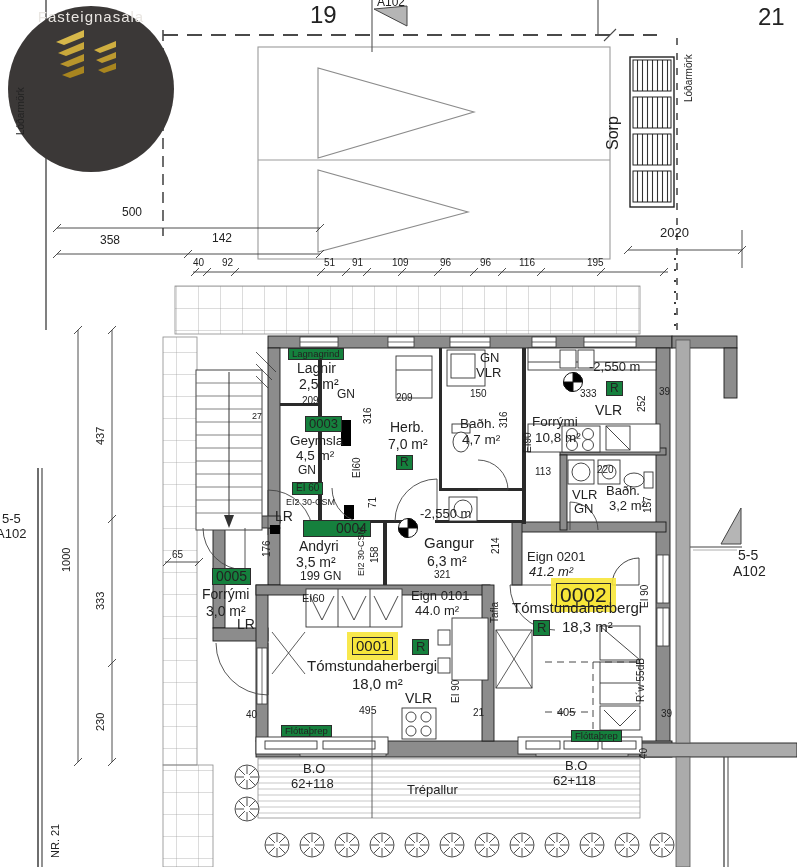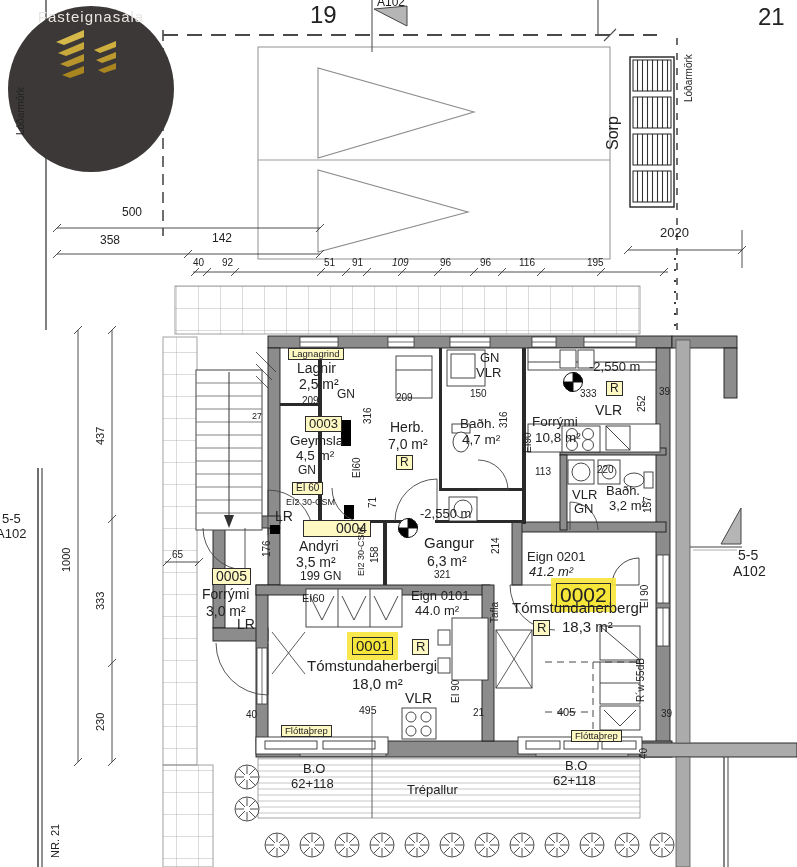--- a/index.html
+++ b/index.html
@@ -1,21 +1,21 @@
 <!DOCTYPE html>
 <html><head>
 <meta charset="utf-8">
 <style>
   html,body{margin:0;padding:0;background:#e8e8e8;}
   #canvas{position:relative;width:797px;height:867px;background:#ffffff;overflow:hidden;
           font-family:"Liberation Sans",sans-serif;}
   #plan-svg{position:absolute;left:0;top:0;z-index:1;}
   #label-layer{position:absolute;left:0;top:0;width:797px;height:728px;z-index:4;}
   .lbl{position:absolute;white-space:nowrap;color:#222;line-height:1.05;}
-  .lbl.boxed{border:1.3px solid #2c2c2c;padding:0 3px;background:#fef9c3;}
+  .lbl.boxed{border:1.3px solid #2c2c2c;padding:0 3px;background:#15803d;}
   .lbl.hl{background:#f7e63a;box-shadow:0 0 0 5px rgba(247,230,58,.9);}
   .lbl.rot{transform:rotate(-90deg);transform-origin:0 0;}
   
   #logo{position:absolute;left:8px;top:6px;width:166px;height:166px;border-radius:50%;
         background:#3b3837;z-index:3;text-align:center;}
   #logo .lname{color:#fff;font-size:27px;font-weight:bold;margin-top:87px;letter-spacing:.5px;}
   #logo .ltag{color:#e9e6e2;font-size:15px;margin-top:2px;letter-spacing:1px;}
   #logo svg{position:absolute;left:46px;top:22px;}
 </style>
 </head>
@@ -539,21 +539,21 @@
       <div class="lbl rot" style="left: 684px; top: 102px; font-size: 10px;">Lóðarmörk</div>
       <div class="lbl rot" style="left: 605px; top: 150px; font-size: 16px;">Sorp</div>
       <div class="lbl" style="left: 122px; top: 206px; font-size: 12px;">500</div>
       <div class="lbl" style="left: 100px; top: 234px; font-size: 12px;">358</div>
       <div class="lbl" style="left: 212px; top: 232px; font-size: 12px;">142</div>
       <div class="lbl" style="left: 660px; top: 226px; font-size: 13px;">2020</div>
       <div class="lbl" style="left: 193px; top: 258px; font-size: 10px;">40</div>
       <div class="lbl" style="left: 222px; top: 258px; font-size: 10px;">92</div>
       <div class="lbl" style="left: 324px; top: 258px; font-size: 10px;">51</div>
       <div class="lbl" style="left: 352px; top: 258px; font-size: 10px;">91</div>
-      <div class="lbl" style="left: 392px; top: 258px; font-size: 10px; font-style: italic;">109</div>
+      <div class="lbl" style="left: 392px; top: 258px; font-size: 10px;">109</div>
       <div class="lbl" style="left: 440px; top: 258px; font-size: 10px;">96</div>
       <div class="lbl" style="left: 480px; top: 258px; font-size: 10px;">96</div>
       <div class="lbl" style="left: 519px; top: 258px; font-size: 10px;">116</div>
       <div class="lbl" style="left: 587px; top: 258px; font-size: 10px;">195</div>
       <div class="lbl rot" style="left: 95px; top: 445px; font-size: 11px;">437</div>
       <div class="lbl rot" style="left: 95px; top: 610px; font-size: 11px;">333</div>
       <div class="lbl rot" style="left: 95px; top: 731px; font-size: 11px;">230</div>
       <div class="lbl rot" style="left: 61px; top: 572px; font-size: 11px;">1000</div>
       <div class="lbl" style="left: 172px; top: 550px; font-size: 10px;">65</div>
       <div class="lbl boxed" style="left: 288px; top: 348px; font-size: 9.5px;">Lagnagrind</div>

